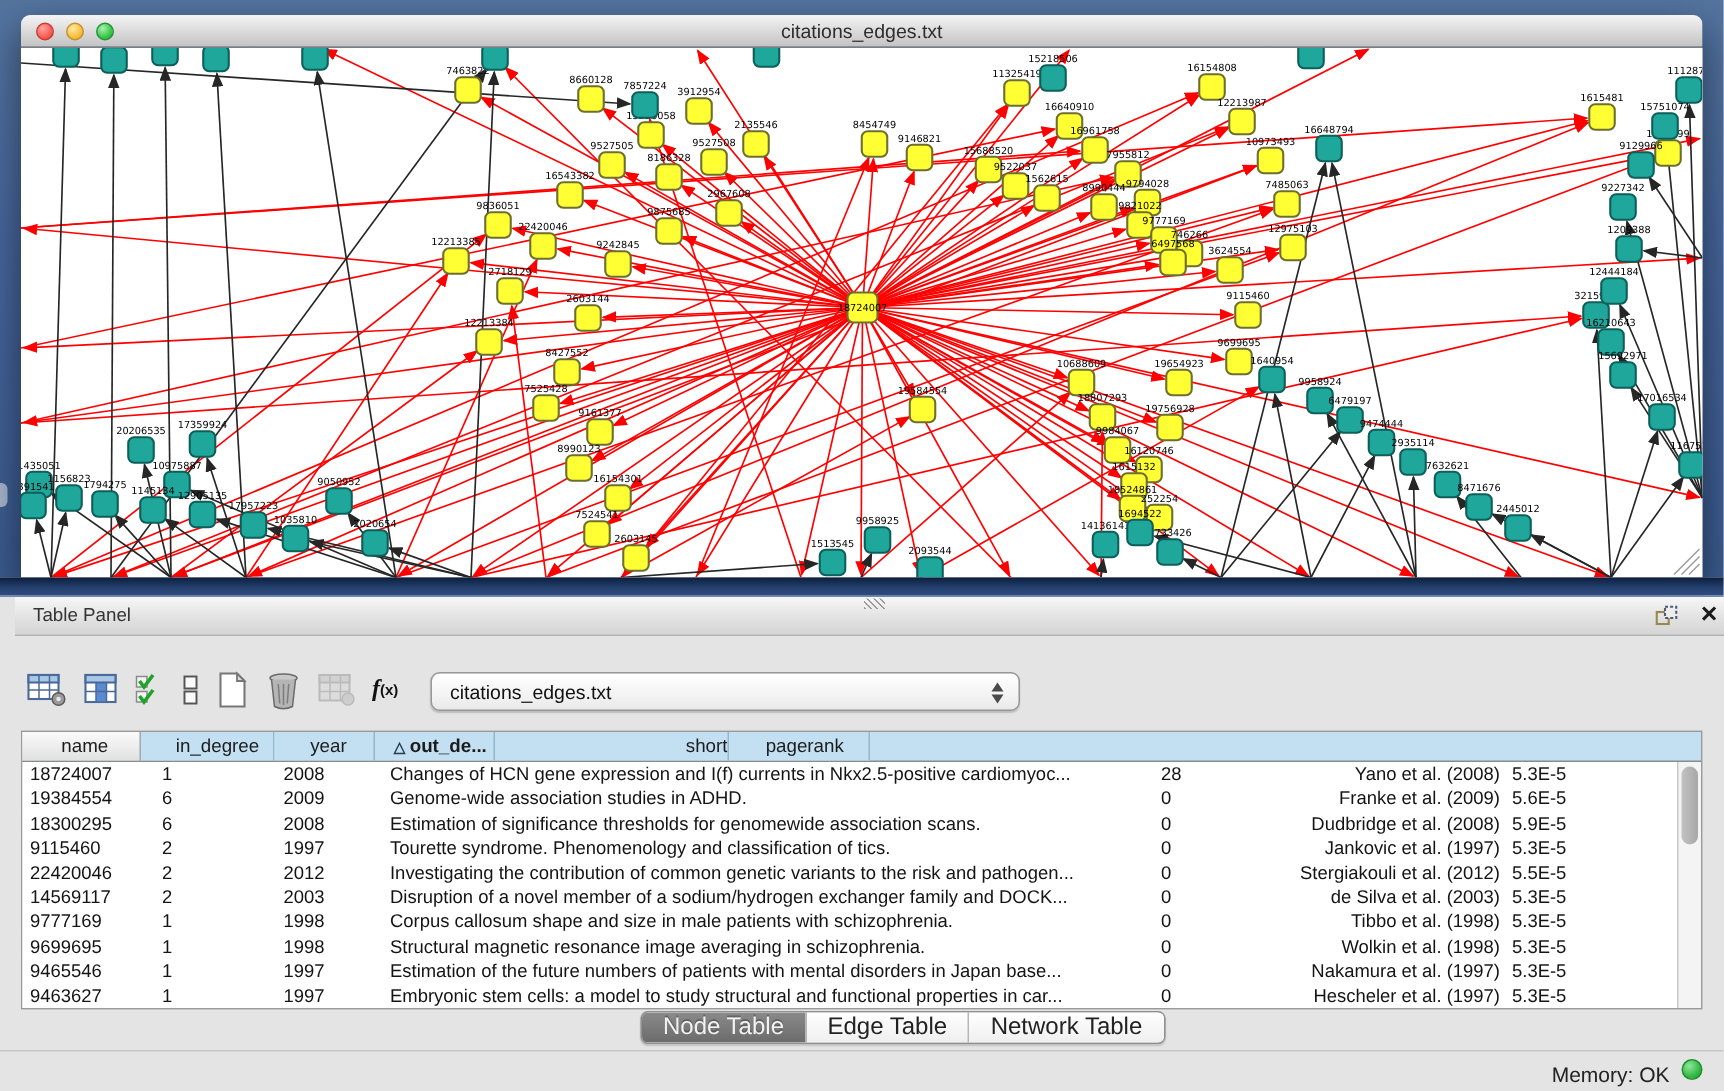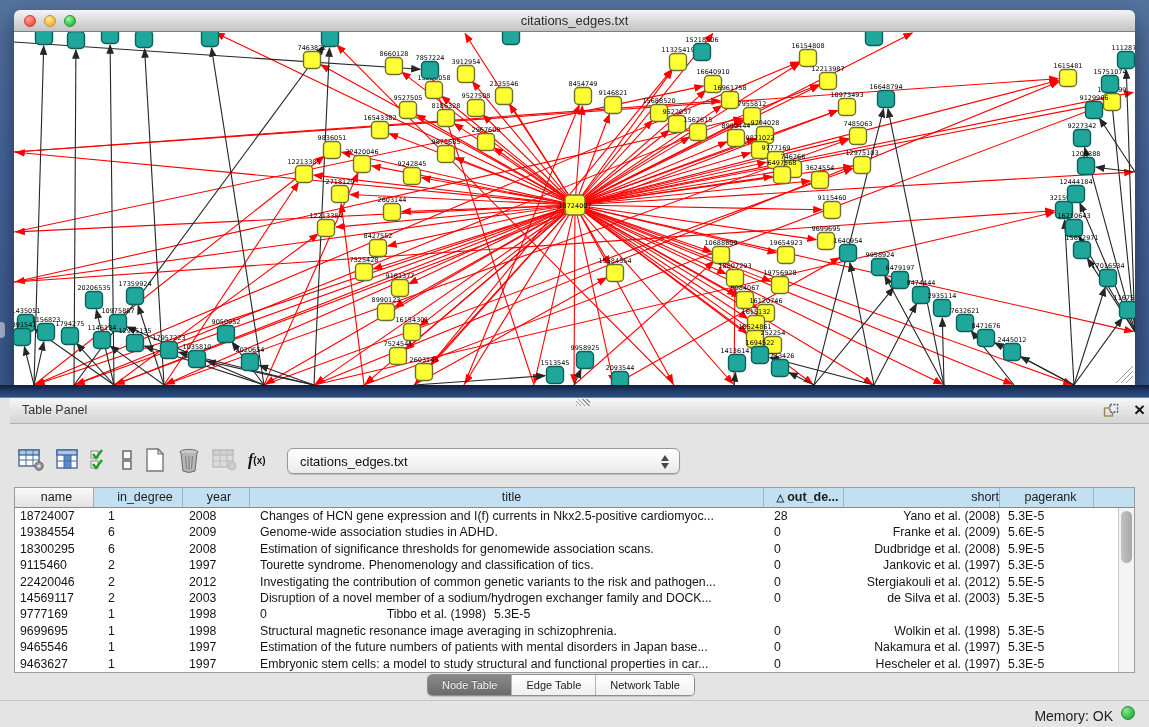--- a/index.html
+++ b/index.html
@@ -60,21 +60,21 @@
   .c2{width:67px;padding-left:6px;}
   .c3{width:514px;padding-left:10px;}
   .c4{width:80px;padding-left:10px;}
   .c5{width:156px;text-align:right;}
   .c6{width:94px;padding-left:8px;}
   .scrollbar{position:absolute;right:0;top:20px;width:16px;height:164px;background:#f4f4f4;border-left:1px solid #c8c8c8;}
   .thumb{position:absolute;left:2px;top:3px;width:11px;height:52px;border-radius:6px;background:linear-gradient(90deg,#c2c2c2,#a8a8a8);}
   
   .tabbar{position:absolute;left:427px;top:276px;height:22px;display:flex;border:1px solid #8f8f8f;border-radius:5px;
     overflow:hidden;background:#fff;box-shadow:0 1px 1px rgba(0,0,0,.15);}
-  .tab{font-size:11px;color:#222;line-height:20px;padding:0 14px;background:linear-gradient(180deg,#ffffff,#efefef);cursor:pointer;border-right:1px solid #b5b5b5;}
+  .tab{font-size:16px;color:#222;line-height:20px;padding:0 14px;background:linear-gradient(180deg,#ffffff,#efefef);cursor:pointer;border-right:1px solid #b5b5b5;}
   .tab:last-child{border-right:none;}
   .tab.active{background:linear-gradient(180deg,#8a8a8a,#6b6b6b);color:#f2f2f2;text-shadow:0 -1px 0 rgba(0,0,0,.25);}
   
   .statusbar{position:absolute;left:0;top:302px;width:1149px;height:27px;border-top:1px solid #c6c6c6;}
   .memory{position:absolute;right:36px;top:7px;font-size:14px;color:#222;}
   .memdot{position:absolute;right:14px;top:5px;width:14px;height:14px;border-radius:50%;
     background:radial-gradient(circle at 35% 30%,#8fe69a,#35bb46 60%,#2aa03a);border:1px solid #1f8e2e;}
 </style>
 </head>
 <body>
@@ -576,21 +576,20 @@
         <span class="up"></span>
         <span class="down"></span>
       </span>
   </div>
 
   <div class="tablewrap">
     <div class="thead">
       <div class="th namehead c0">name</div>
       <div class="th c1">in_degree</div>
       <div class="th c2">year</div>
-      <div class="th c3">title</div>
       <div class="th sorthead c4"><span class="sortglyph">△</span><span>out_de...</span></div>
       <div class="th c5">short</div>
       <div class="th c6">pagerank</div>
     </div>
     <div class="tbody" id="tbody">
         <div class="row">
           <div class="cell c0">18724007</div>
           <div class="cell c1">1</div>
           <div class="cell c2">2008</div>
           <div class="cell c3">Changes of HCN gene expression and I(f) currents in Nkx2.5-positive cardiomyoc...</div>
@@ -640,20 +639,21 @@
           <div class="cell c2">2003</div>
           <div class="cell c3">Disruption of a novel member of a sodium/hydrogen exchanger family and DOCK...</div>
           <div class="cell c4">0</div>
           <div class="cell c5">de Silva et al. (2003)</div>
           <div class="cell c6">5.3E-5</div>
         </div>
         <div class="row">
           <div class="cell c0">9777169</div>
           <div class="cell c1">1</div>
           <div class="cell c2">1998</div>
+          <div class="cell c3">Corpus callosum shape and size in male patients with schizophrenia.</div>
           <div class="cell c4">0</div>
           <div class="cell c5">Tibbo et al. (1998)</div>
           <div class="cell c6">5.3E-5</div>
         </div>
         <div class="row">
           <div class="cell c0">9699695</div>
           <div class="cell c1">1</div>
           <div class="cell c2">1998</div>
           <div class="cell c3">Structural magnetic resonance image averaging in schizophrenia.</div>
           <div class="cell c4">0</div>

